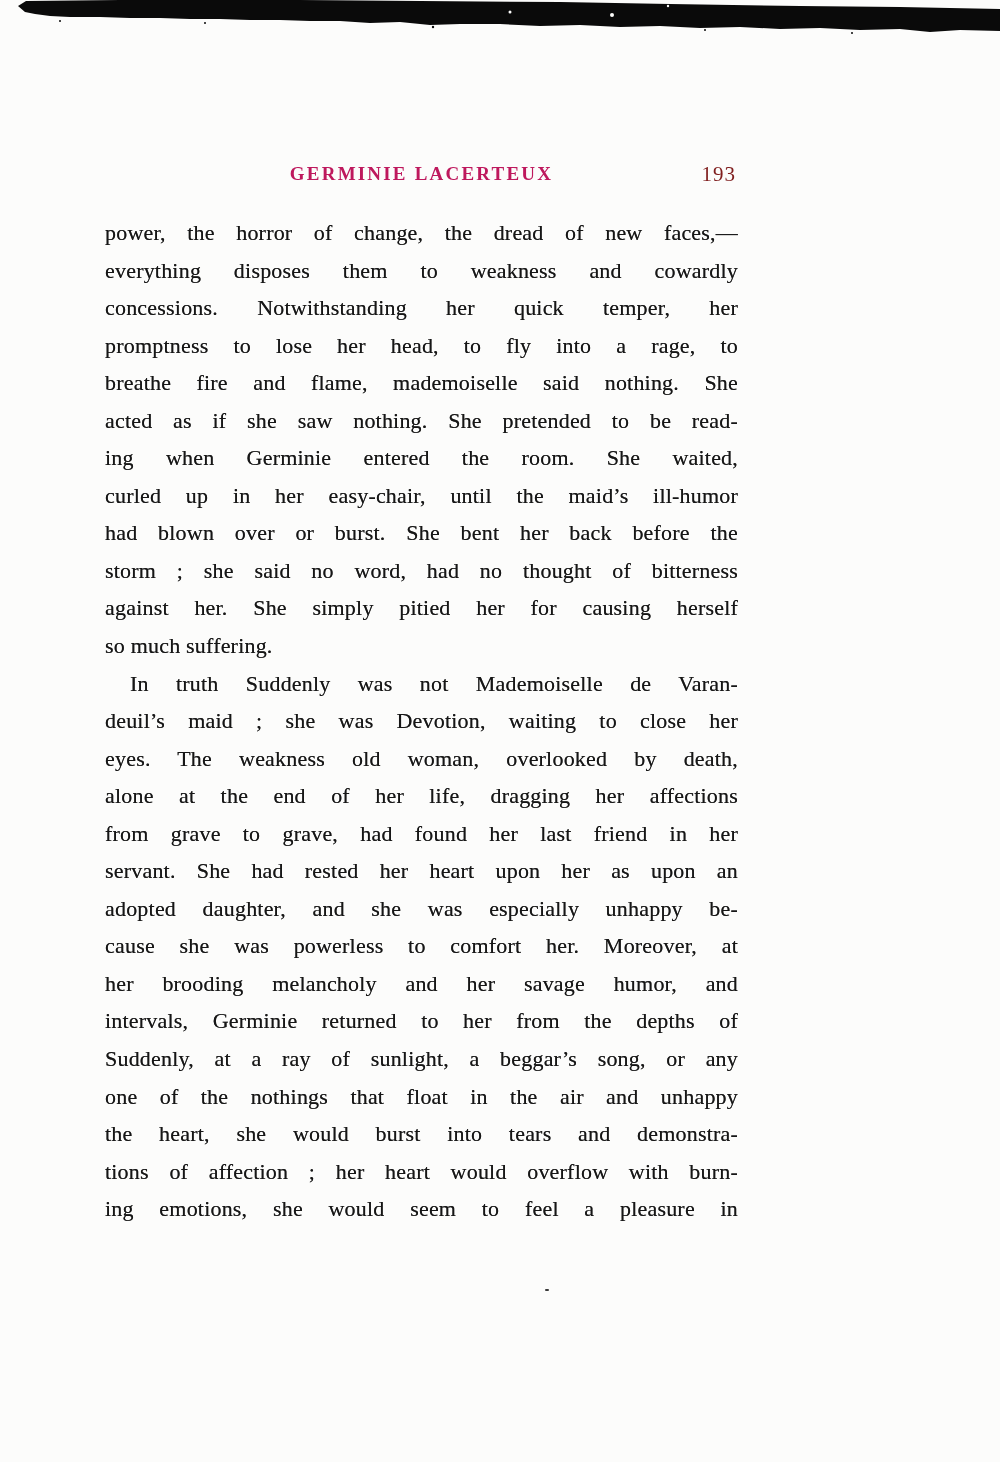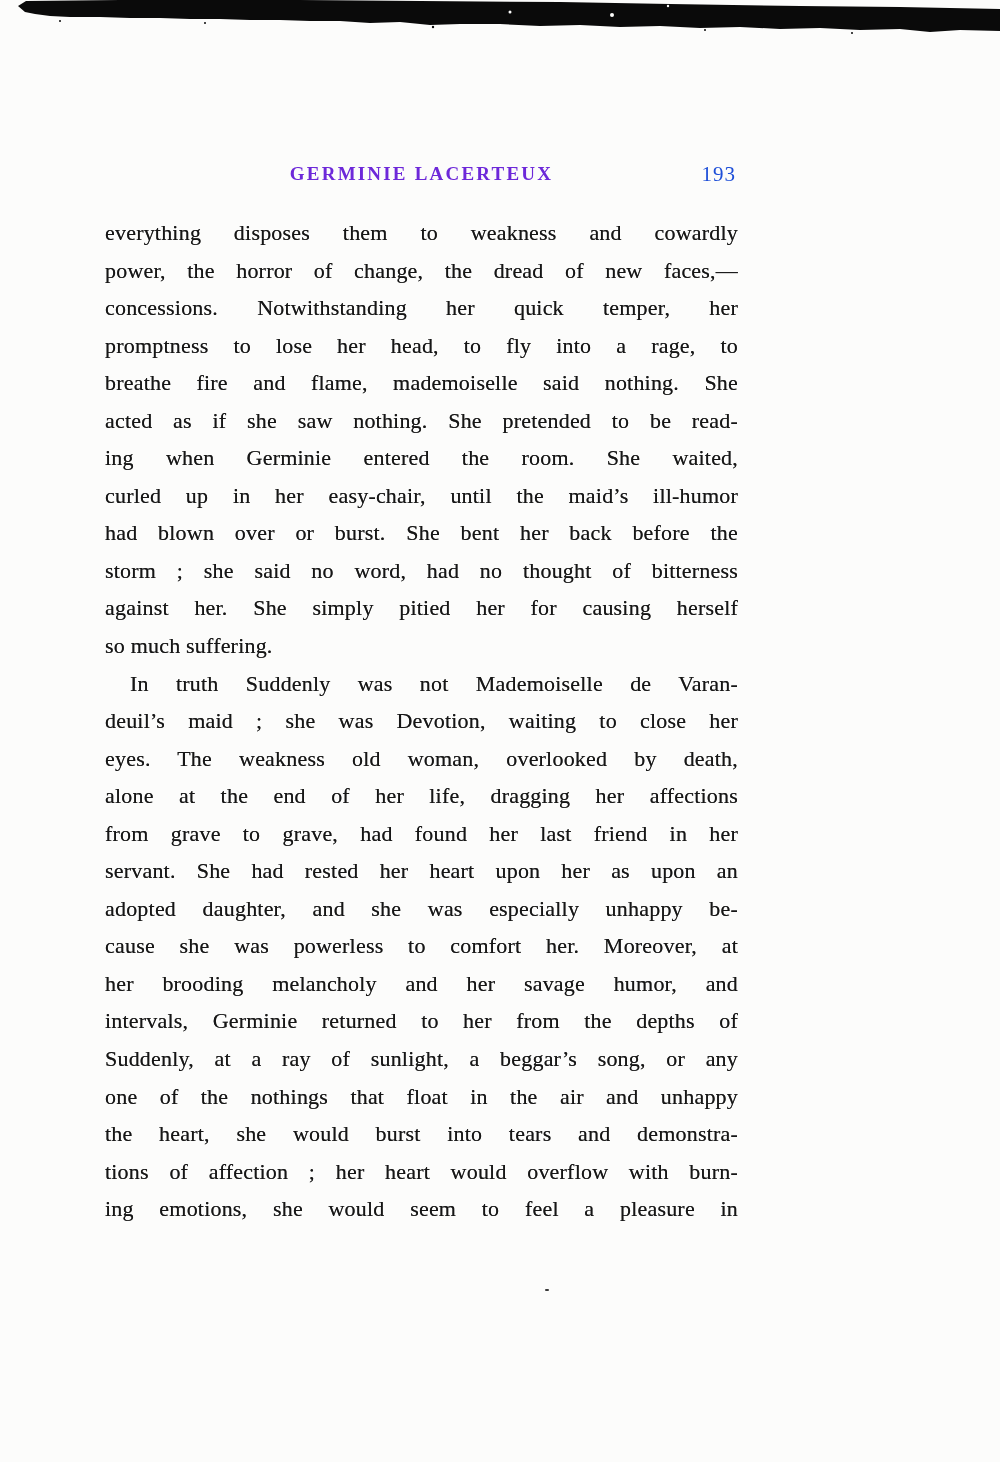--- a/index.html
+++ b/index.html
@@ -18,28 +18,28 @@
   .running-header {
     position: absolute; top: 161px; left: 105px;
     width: 633px; height: 28px;
   }
   .running-title {
     position: absolute; left: 0; right: 0; top: 0;
     text-align: center;
     font-size: 19px; font-weight: 600;
     letter-spacing: 2.2px;
     line-height: 26px;
-    color: #6d28d9;
+    color: #be185d;
   }
   .page-number {
     position: absolute; right: 2px; top: 0;
     font-size: 21px; font-weight: 500;
     line-height: 26px;
     letter-spacing: 1px;
-    color: #1d4ed8;
+    color: #7f1d1d;
   }
   .page-body {
     position: absolute; top: 214px; left: 105px;
     width: 633px;
   }
   .line {
     height: 37.55px;
     line-height: 37.55px;
     font-size: 22px;
     letter-spacing: 0.2px;
@@ -76,22 +76,22 @@
   <circle cx="705" cy="30" r="1" fill="#0a0a0a"></circle>
   <circle cx="852" cy="33" r="1" fill="#0a0a0a"></circle>
 </svg>
 
 <div class="running-header">
   <div class="running-title">GERMINIE LACERTEUX</div>
   <div class="page-number">193</div>
 </div>
 
 <div class="page-body">
+  <div class="line">power, the horror of change, the dread of new faces,—</div>
   <div class="line">everything disposes them to weakness and cowardly</div>
-  <div class="line">power, the horror of change, the dread of new faces,—</div>
   <div class="line">concessions.  Notwithstanding her quick temper, her</div>
   <div class="line">promptness to lose her head, to fly into a rage, to</div>
   <div class="line">breathe fire and flame, mademoiselle said nothing.  She</div>
   <div class="line">acted as if she saw nothing.  She pretended to be read-</div>
   <div class="line">ing when Germinie entered the room.  She waited,</div>
   <div class="line">curled up in her easy-chair, until the maid’s ill-humor</div>
   <div class="line">had blown over or burst.  She bent her back before the</div>
   <div class="line">storm ; she said no word, had no thought of bitterness</div>
   <div class="line">against her.  She simply pitied her for causing herself</div>
   <div class="line end">so much suffering.</div>

